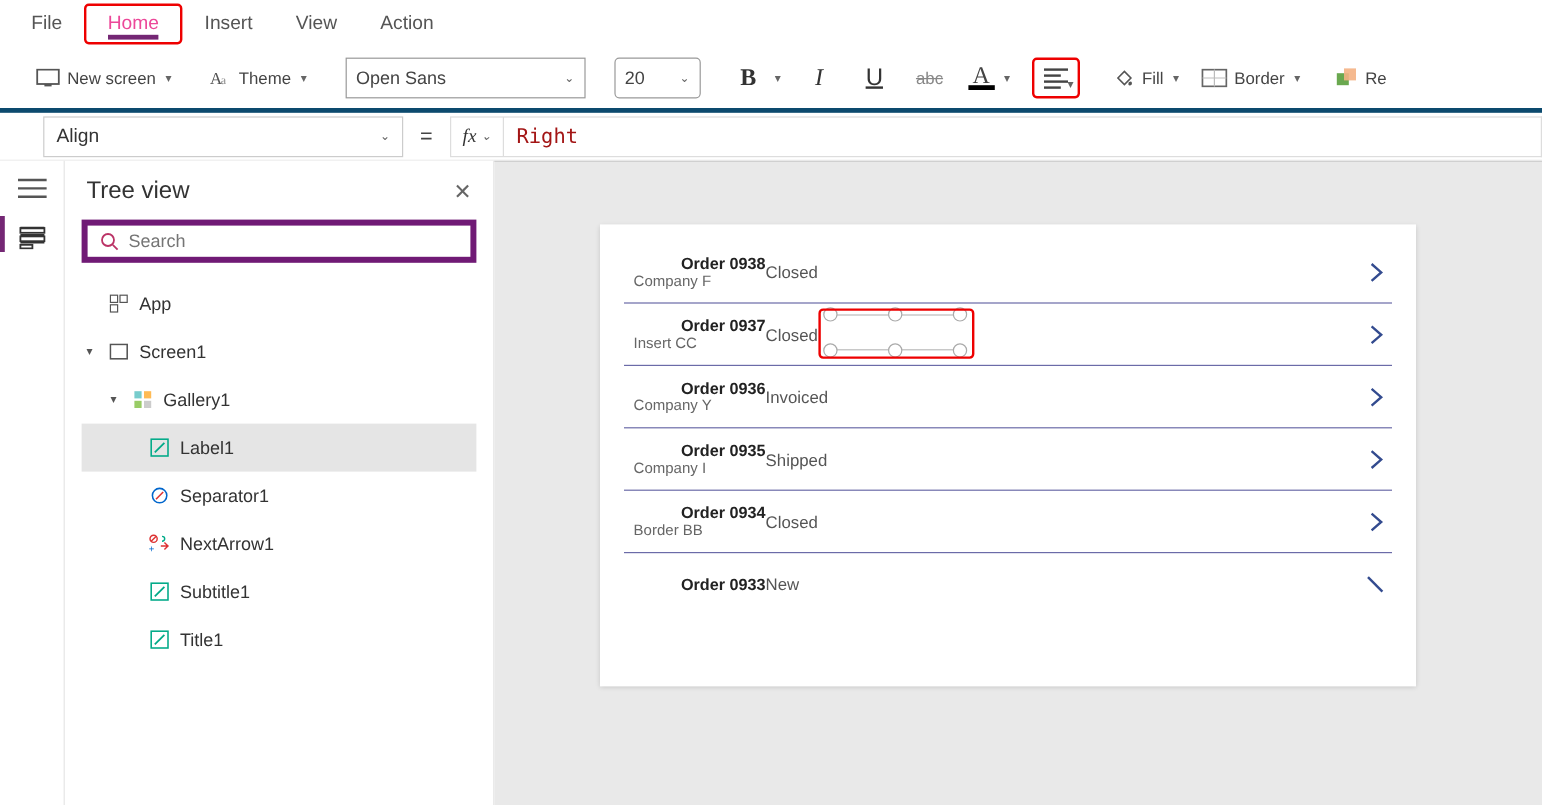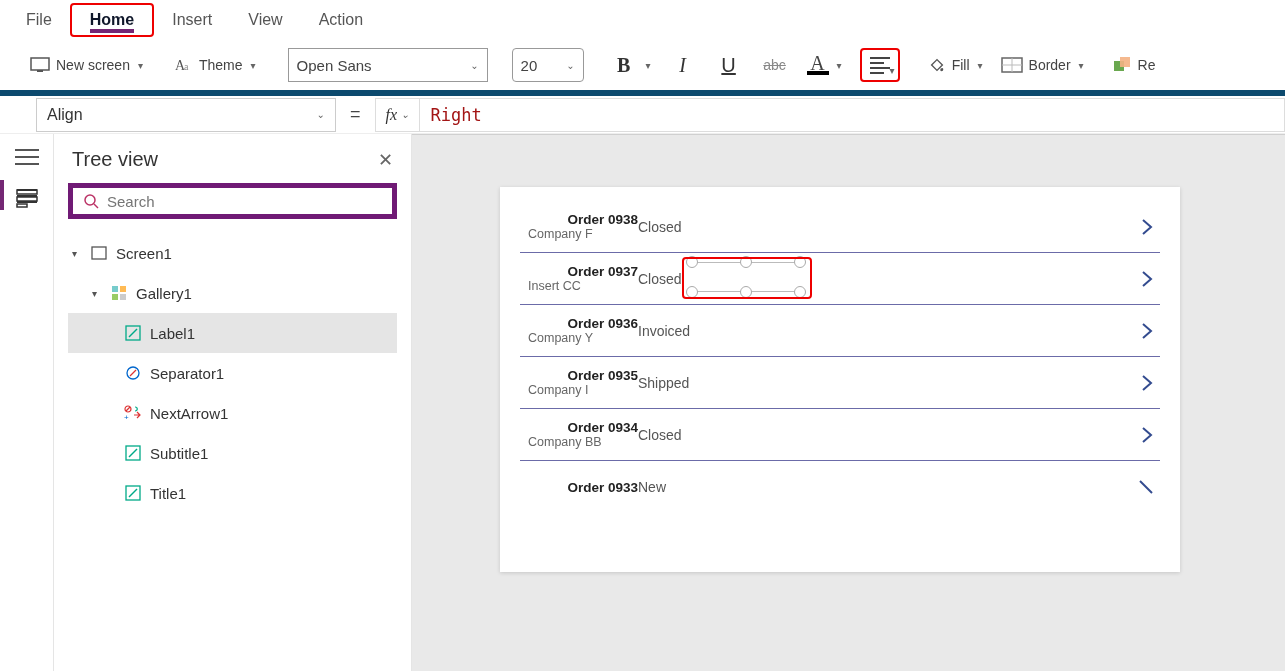--- a/index.html
+++ b/index.html
@@ -20,22 +20,22 @@
     padding: 0 8px;
   }
   .ribbon-tab {
     padding: 6px 18px;
     color: #555;
     font-size: 16px;
     cursor: pointer;
     position: relative;
   }
   .ribbon-tab.active {
-    font-weight: 700;
-    color: #0f172a;
+    font-weight: 400;
+    color: #ec4899;
   }
   .ribbon-tab.active::after {
     content: "";
     position: absolute;
     left: 18px; right: 18px; bottom: 2px;
     height: 4px;
     background: #742774;
   }
   .red-box { border: 2px solid #e00; border-radius: 4px; }
   
@@ -79,21 +79,21 @@
   .align-lines { display:flex; flex-direction:column; gap:3px;}
   .align-lines div { height:2px; background:#444;}
   .align-lines .l1{width:20px;} .align-lines .l2{width:14px;} .align-lines .l3{width:20px;} .align-lines .l4{width:14px;}
   .fill-icon { width:18px; height:18px; }
   
   .formula-row {
     display:flex;
     align-items:center;
     height:44px;
     padding:0 0 0 36px;
-    border-top:6px solid #0c4a6e;
+    border-top:4px solid #0c4a6e;
     border-bottom:1px solid #eee;
   }
   .prop-select {
     border:1px solid #ccc;
     height:34px;
     width:300px;
     display:flex; align-items:center; justify-content:space-between;
     padding:0 10px;
     font-size:16px;
     cursor:pointer;
@@ -380,20 +380,31 @@
       <span style="color:#c08;">
         <svg width="16" height="16" viewBox="0 0 16 16">
             <circle cx="7" cy="7" r="5" fill="none" stroke="#b36" stroke-width="1.5"></circle>
             <line x1="11" y1="11" x2="15" y2="15" stroke="#b36" stroke-width="1.5"></line>
           </svg>
       </span>
       <input placeholder="Search" style="">
     </div>
     <div class="tree-list">
       <div class="tree-item indent-1">
+        <span class="caret"></span>
+        <span class="ti-icon">
+          <svg width="16" height="16">
+              <rect x="1" y="1" width="6" height="6" fill="none" stroke="#555"></rect>
+              <rect x="9" y="1" width="6" height="6" fill="none" stroke="#555"></rect>
+              <rect x="1" y="9" width="6" height="6" fill="none" stroke="#555"></rect>
+            </svg>
+        </span>
+        <span>App</span>
+      </div>
+      <div class="tree-item indent-1">
         <span class="caret">▾</span>
         <span class="ti-icon">
           <svg width="16" height="14">
               <rect x="1" y="1" width="14" height="12" fill="none" stroke="#555" stroke-width="1.3"></rect>
             </svg>
         </span>
         <span>Screen1</span>
       </div>
       <div class="tree-item indent-2">
         <span class="caret">▾</span>
@@ -518,21 +529,21 @@
             <div class="gr-status">Shipped</div>
             <div class="gr-arrow">
               <svg width="14" height="20">
                 <path d="M3 3 L11 10 L3 17" fill="none" stroke="#334b8f" stroke-width="2"></path>
               </svg>
             </div>
           </div>
           <div class="gallery-row">
             <div class="gr-left">
               <div class="gr-title">Order 0934</div>
-              <div class="gr-sub">Company BB</div>
+              <div class="gr-sub">Border BB</div>
             </div>
             <div class="gr-status">Closed</div>
             <div class="gr-arrow">
               <svg width="14" height="20">
                 <path d="M3 3 L11 10 L3 17" fill="none" stroke="#334b8f" stroke-width="2"></path>
               </svg>
             </div>
           </div>
           <div class="gallery-row">
             <div class="gr-left">

